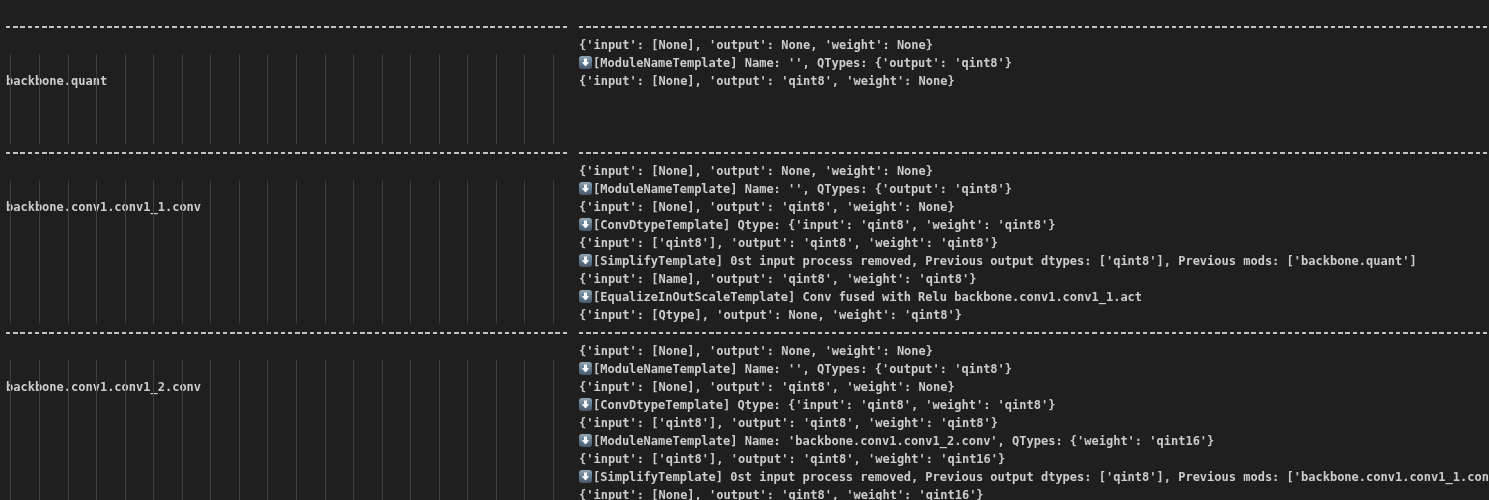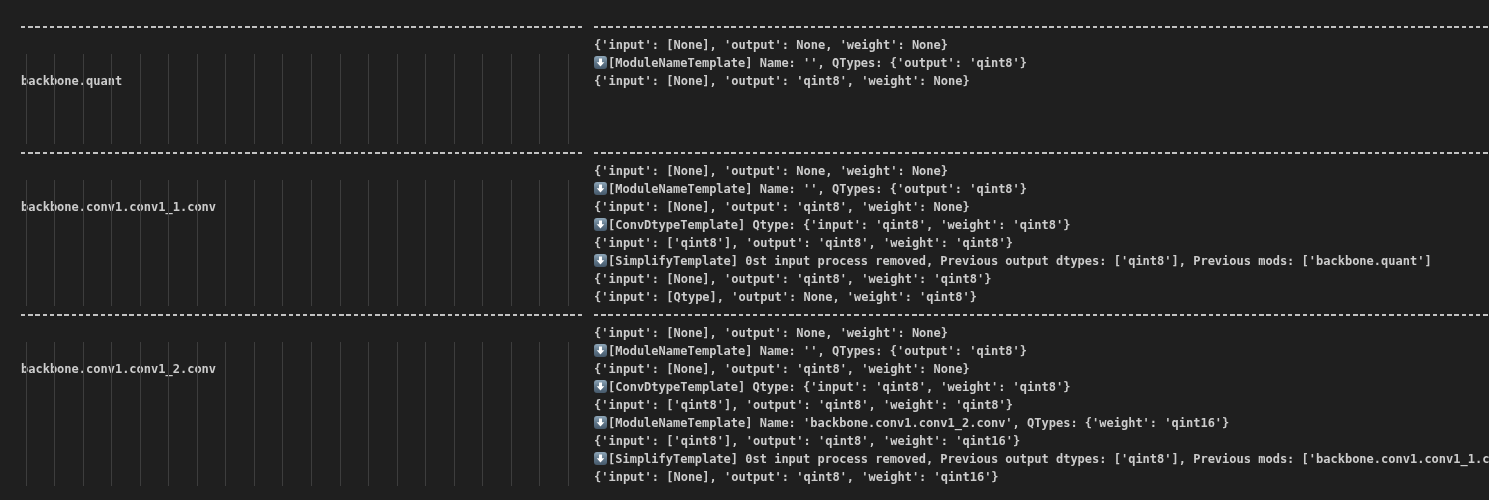--- a/index.html
+++ b/index.html
@@ -3,21 +3,21 @@
 <meta charset="utf-8">
 <style>
   html, body { margin: 0; padding: 0; }
   body {
     width: 1489px; height: 500px; overflow: hidden;
     background: #1f1f1f;
     font-family: "DejaVu Sans Mono", "Liberation Mono", monospace;
     font-size: 12px; line-height: 18px; font-weight: bold;
     color: #cccccc;
   }
-  .terminal { width: 1489px; height: 500px; overflow: hidden; padding-left: 21px; box-sizing: border-box; }
+  .terminal { width: 1489px; height: 500px; overflow: hidden; padding-left: 6px; box-sizing: border-box; }
   .line, .row { display: flex; }
   .cell-left  { flex: 0 0 573px; max-width: 573px; overflow: hidden; white-space: pre; position: relative; }
   .cell-right { flex: 1 1 auto; min-width: 0; overflow: hidden; white-space: pre; }
   .hdr { height: 18px; }
   .mod-name { height: 18px; white-space: pre; }
   .log-line { height: 18px; white-space: pre; }
   
   .guides {
     position: absolute; left: 0; right: 0; top: 18px; bottom: 0;
     background: repeating-linear-gradient(to right,
@@ -81,21 +81,24 @@
     </div>
     <div class="cell-right"><div class="log-line"><span>{'input': [None], 'output': None, 'weight': None}</span></div><div class="log-line"><span class="emoji-down"><svg class="box" viewBox="0 0 13 13" xmlns="http://www.w3.org/2000/svg">
                 <rect x="0" y="0" width="13" height="13" rx="3" fill="none"></rect>
                 <path d="M5 2.6 h3 v3.6 h2.3 L6.5 10.4 L2.7 6.2 h2.3 z" fill="#ffffff"></path>
               </svg></span><span>[ModuleNameTemplate] Name: '', QTypes: {'output': 'qint8'}</span></div><div class="log-line"><span>{'input': [None], 'output': 'qint8', 'weight': None}</span></div><div class="log-line"><span class="emoji-down"><svg class="box" viewBox="0 0 13 13" xmlns="http://www.w3.org/2000/svg">
                 <rect x="0" y="0" width="13" height="13" rx="3" fill="none"></rect>
                 <path d="M5 2.6 h3 v3.6 h2.3 L6.5 10.4 L2.7 6.2 h2.3 z" fill="#ffffff"></path>
               </svg></span><span>[ConvDtypeTemplate] Qtype: {'input': 'qint8', 'weight': 'qint8'}</span></div><div class="log-line"><span>{'input': ['qint8'], 'output': 'qint8', 'weight': 'qint8'}</span></div><div class="log-line"><span class="emoji-down"><svg class="box" viewBox="0 0 13 13" xmlns="http://www.w3.org/2000/svg">
                 <rect x="0" y="0" width="13" height="13" rx="3" fill="none"></rect>
                 <path d="M5 2.6 h3 v3.6 h2.3 L6.5 10.4 L2.7 6.2 h2.3 z" fill="#ffffff"></path>
-              </svg></span><span>[SimplifyTemplate] 0st input process removed, Previous output dtypes: ['qint8'], Previous mods: ['backbone.quant']</span></div><div class="log-line"><span>{'input': [None], 'output': 'qint8', 'weight': 'qint8'}</span></div><div class="log-line"><span>{'input': [Qtype], 'output': None, 'weight': 'qint8'}</span></div></div>
+              </svg></span><span>[SimplifyTemplate] 0st input process removed, Previous output dtypes: ['qint8'], Previous mods: ['backbone.quant']</span></div><div class="log-line"><span>{'input': [Name], 'output': 'qint8', 'weight': 'qint8'}</span></div><div class="log-line"><span class="emoji-down"><svg class="box" viewBox="0 0 13 13" xmlns="http://www.w3.org/2000/svg">
+                <rect x="0" y="0" width="13" height="13" rx="3" fill="none"></rect>
+                <path d="M5 2.6 h3 v3.6 h2.3 L6.5 10.4 L2.7 6.2 h2.3 z" fill="#ffffff"></path>
+              </svg></span><span>[EqualizeInOutScaleTemplate] Conv fused with Relu backbone.conv1.conv1_1.act</span></div><div class="log-line"><span>{'input': [Qtype], 'output': None, 'weight': 'qint8'}</span></div></div>
   </div>
       <div class="line sep-line">
     <div class="cell-left"><div class="dash"></div></div>
     <div class="cell-right"><div class="dash dash-full"></div></div>
   </div>
       <div class="row">
     <div class="cell-left">
       <div class="mod-name">backbone.conv1.conv1_2.conv</div>
       <div class="guides"></div>
     </div>

